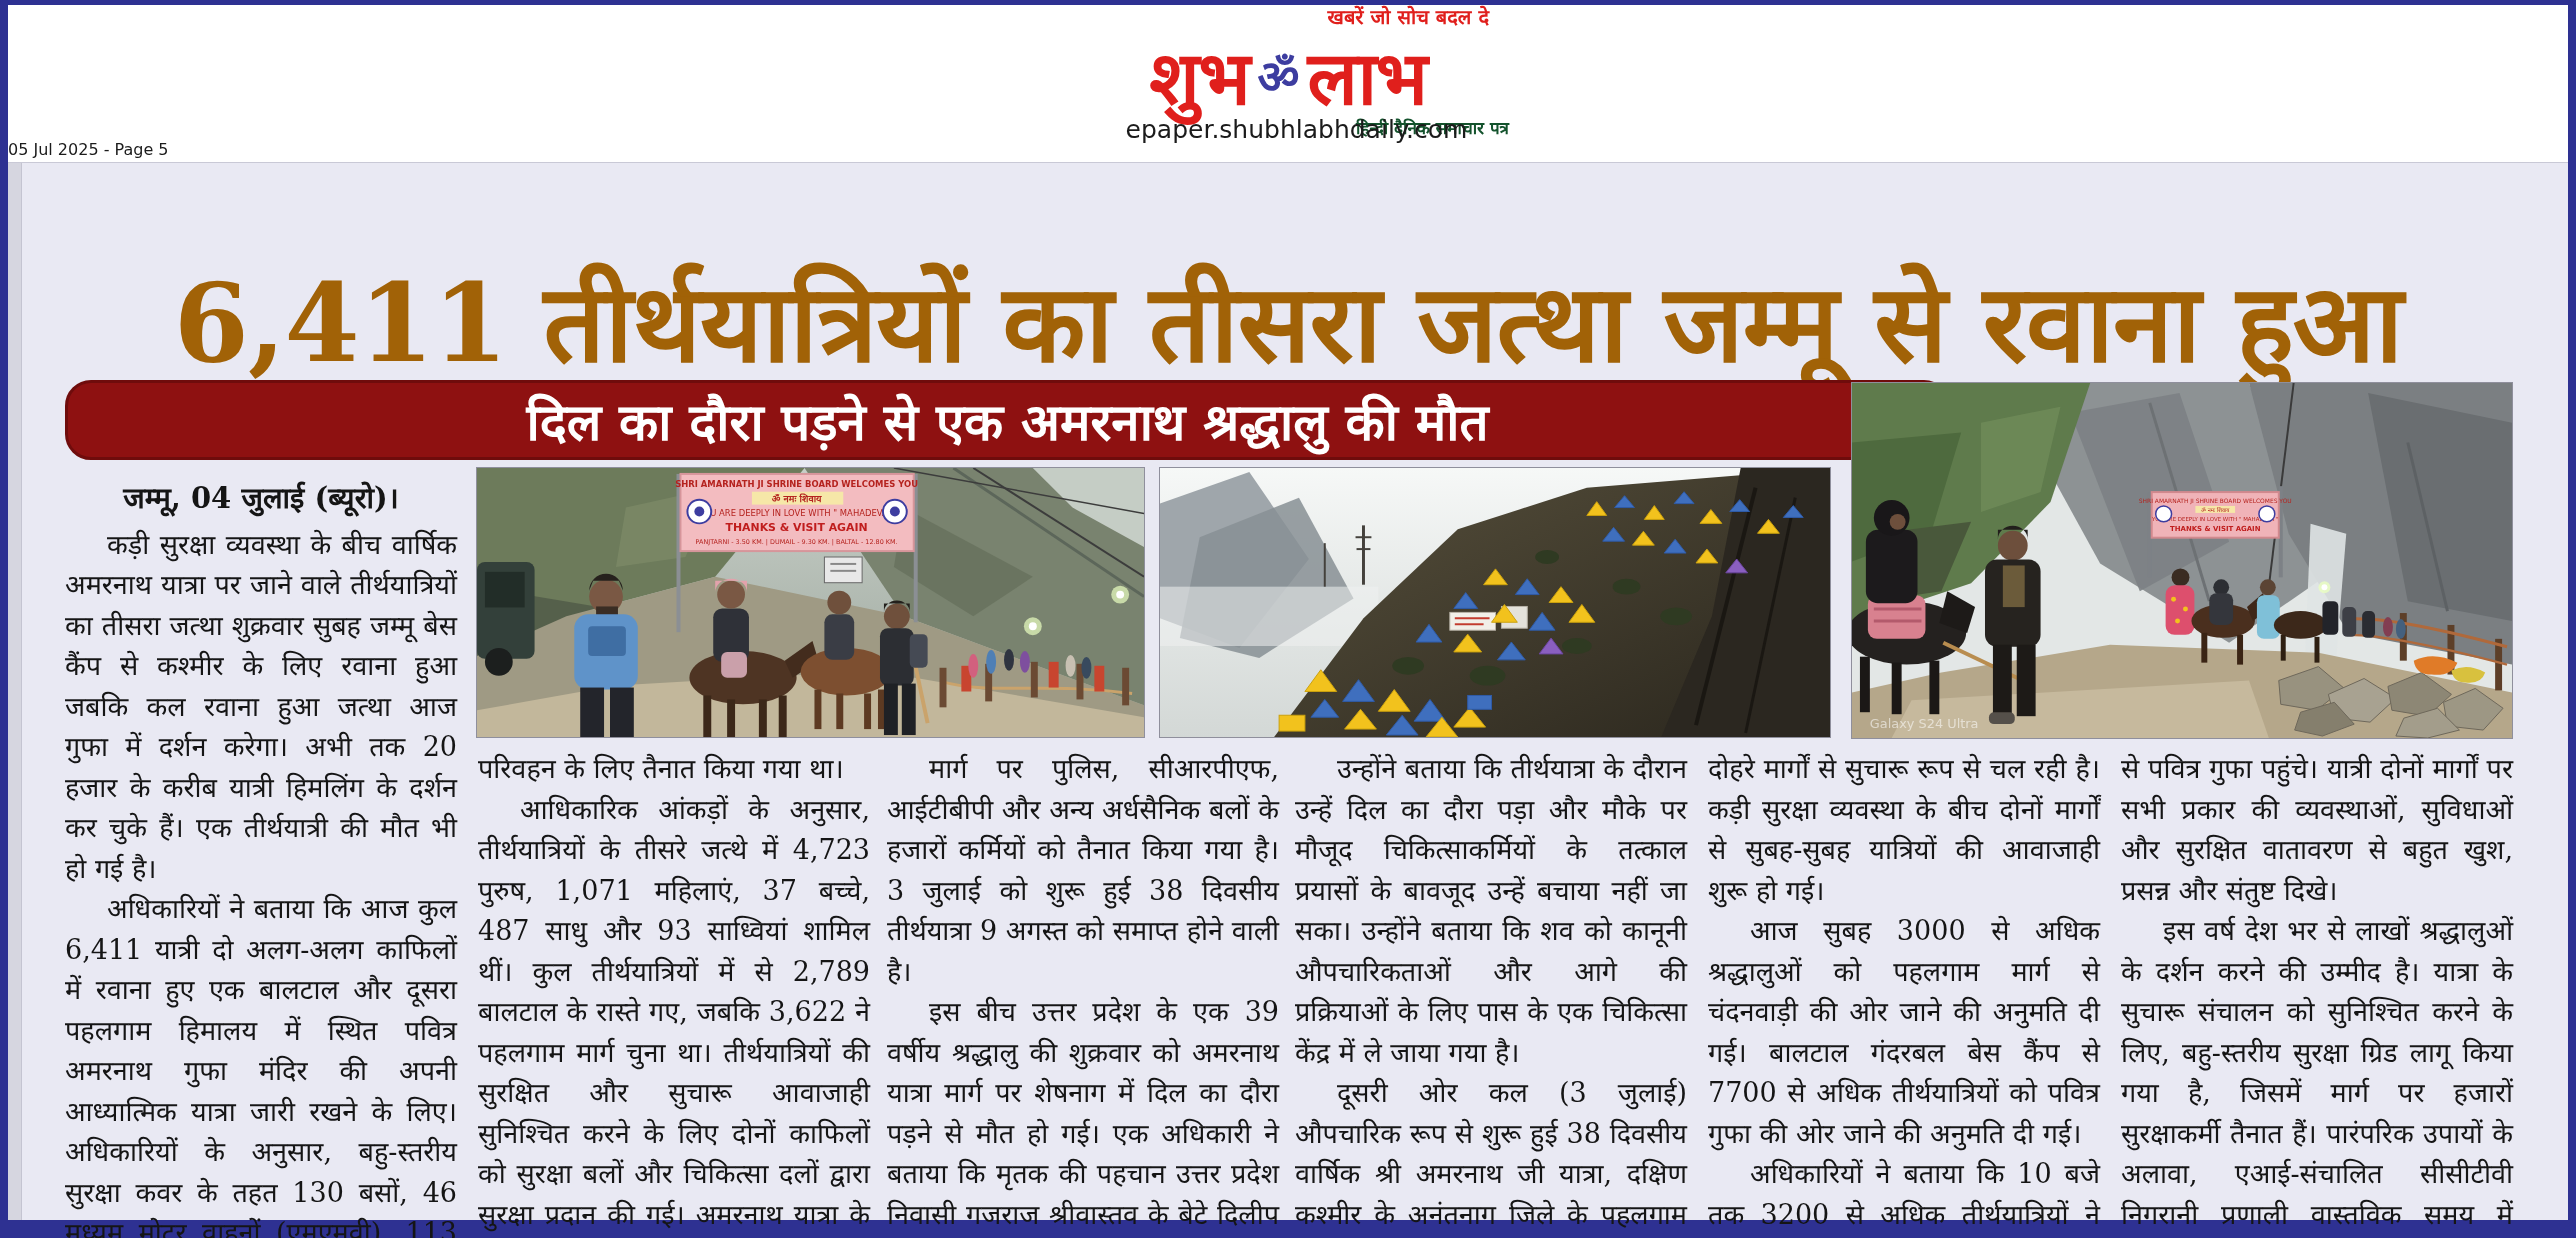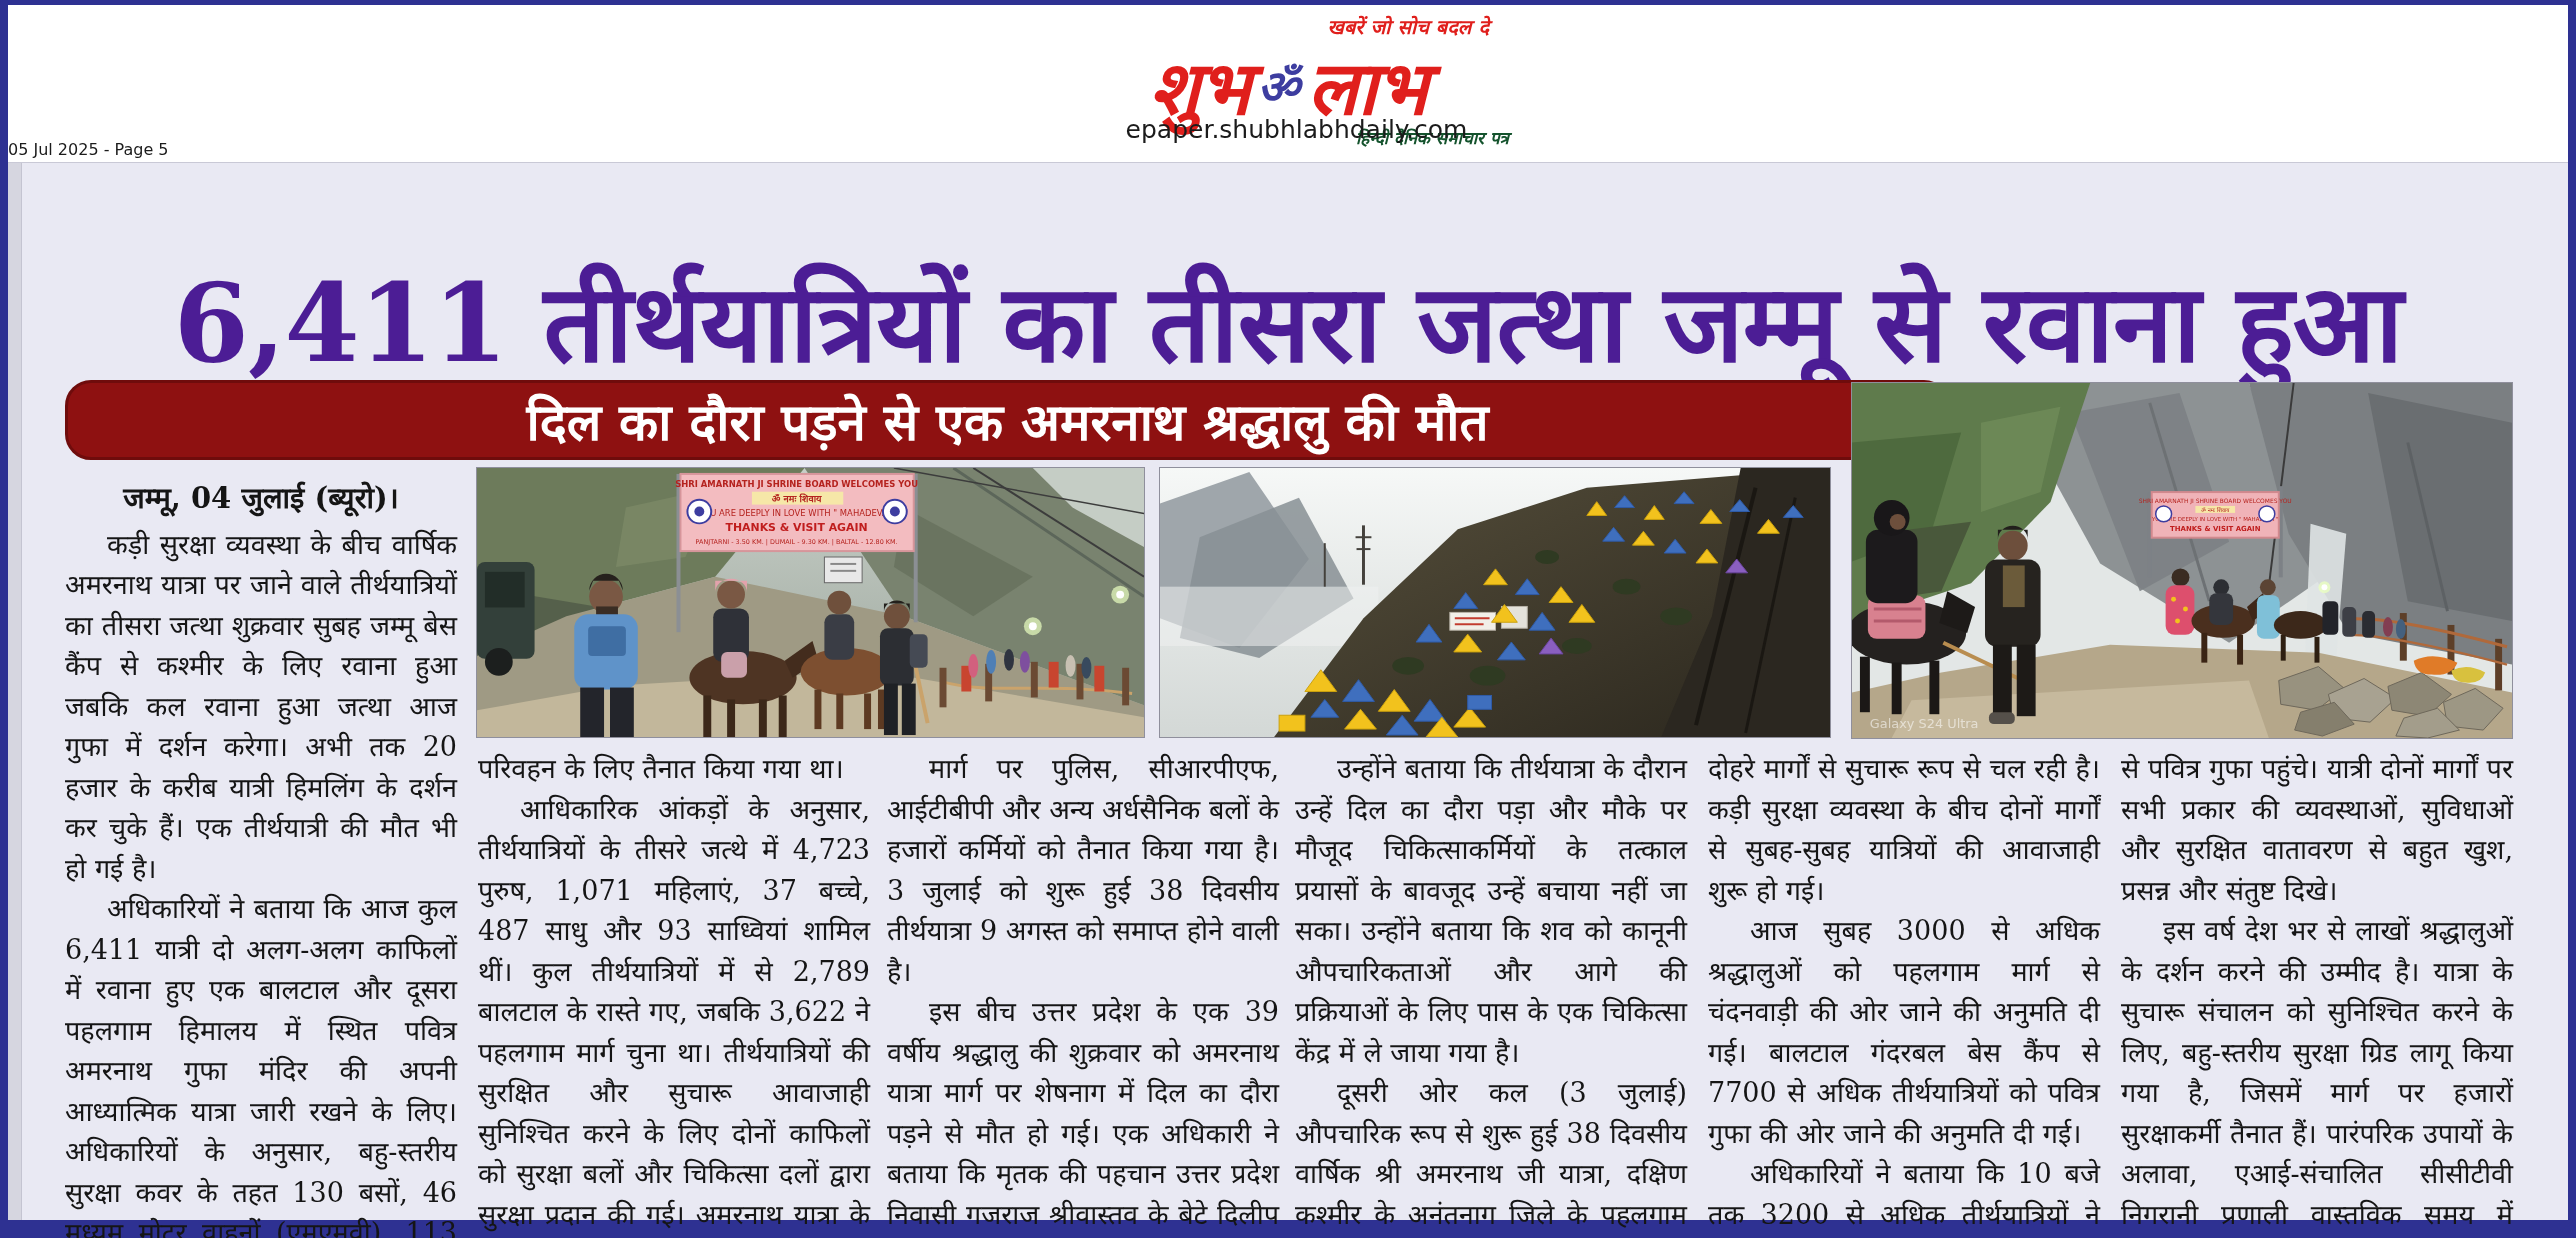--- a/index.html
+++ b/index.html
@@ -1,35 +1,35 @@
 <!DOCTYPE html>
 <html><head>
 <meta charset="utf-8">
 <style>
   html,body{margin:0;padding:0;background:#2e3192;}
   #frame{position:relative;width:2576px;height:1238px;background:#2e3192;overflow:hidden;
          font-family:"DejaVu Serif","Liberation Serif",serif;}
   
   .header{position:absolute;left:8px;top:5px;width:2560px;height:157px;background:#ffffff;}
-  .logo{position:absolute;left:50%;top:10px;transform:translateX(-50%);width:558px;text-align:center;font-style:italic;}
+  .logo{position:absolute;left:50%;top:0;transform:translateX(-50%);width:558px;text-align:center;}
   .logo-tagline{color:#e01f1c;font-weight:bold;font-size:20px;text-align:right;padding-right:78px;line-height:1.2;}
   .logo-row{display:flex;align-items:center;justify-content:center;gap:8px;line-height:1;}
   .logo-word{color:#e01f1c;font-weight:bold;font-size:74px;letter-spacing:-1px;margin-top:12px;}
   .logo-om{color:#3d3da0;font-size:46px;font-weight:bold;transform:translateY(5px);}
   .logo-sub{color:#14532d;font-weight:bold;font-size:17px;text-align:right;padding-right:58px;margin-top:1px;}
   .site-line{position:absolute;left:0;right:0;top:110px;text-align:center;
              font-family:"DejaVu Sans","Liberation Sans",sans-serif;font-size:25px;color:#1b1b1b;padding-left:17px;}
   .date-line{position:absolute;left:0;right:0;top:135px;text-align:left;
              font-family:"DejaVu Sans","Liberation Sans",sans-serif;font-size:16px;color:#1b1b1b;}
   
   .sheet{position:absolute;left:8px;top:162px;width:2560px;height:1058px;background:#e9e9f3;
          border-top:1px solid #c9c9d6;box-sizing:border-box;}
   .sheet-edge{position:absolute;left:0;top:0;bottom:0;width:13px;background:#d6d6e0;border-right:1px solid #c4c4d1;}
   .headline{position:absolute;left:0;width:100%;top:26px;text-align:center;font-size:108px;font-weight:bold;
-            color:#4c1d95;letter-spacing:-1px;line-height:1.15;}
+            color:#a16207;letter-spacing:-1px;line-height:1.15;}
   .subbanner{position:absolute;left:57px;top:217px;width:1885px;height:80px;background:#8e1111;
              border:3px solid #6f0c0c;border-radius:26px;display:flex;align-items:center;justify-content:center;
              box-sizing:border-box;}
   .subbanner-text{color:#ffffff;font-weight:bold;font-size:51px;}
   
   .photo{position:absolute;border:1px solid #8f8f9c;overflow:hidden;background:#cfd4cd;box-sizing:border-box;}
   #photo1{left:468px;top:304px;width:669px;height:271px;}
   #photo2{left:1151px;top:304px;width:672px;height:271px;}
   #photo3{left:1843px;top:219px;width:662px;height:357px;}
   .photo svg{display:block;width:100%;height:100%;}

